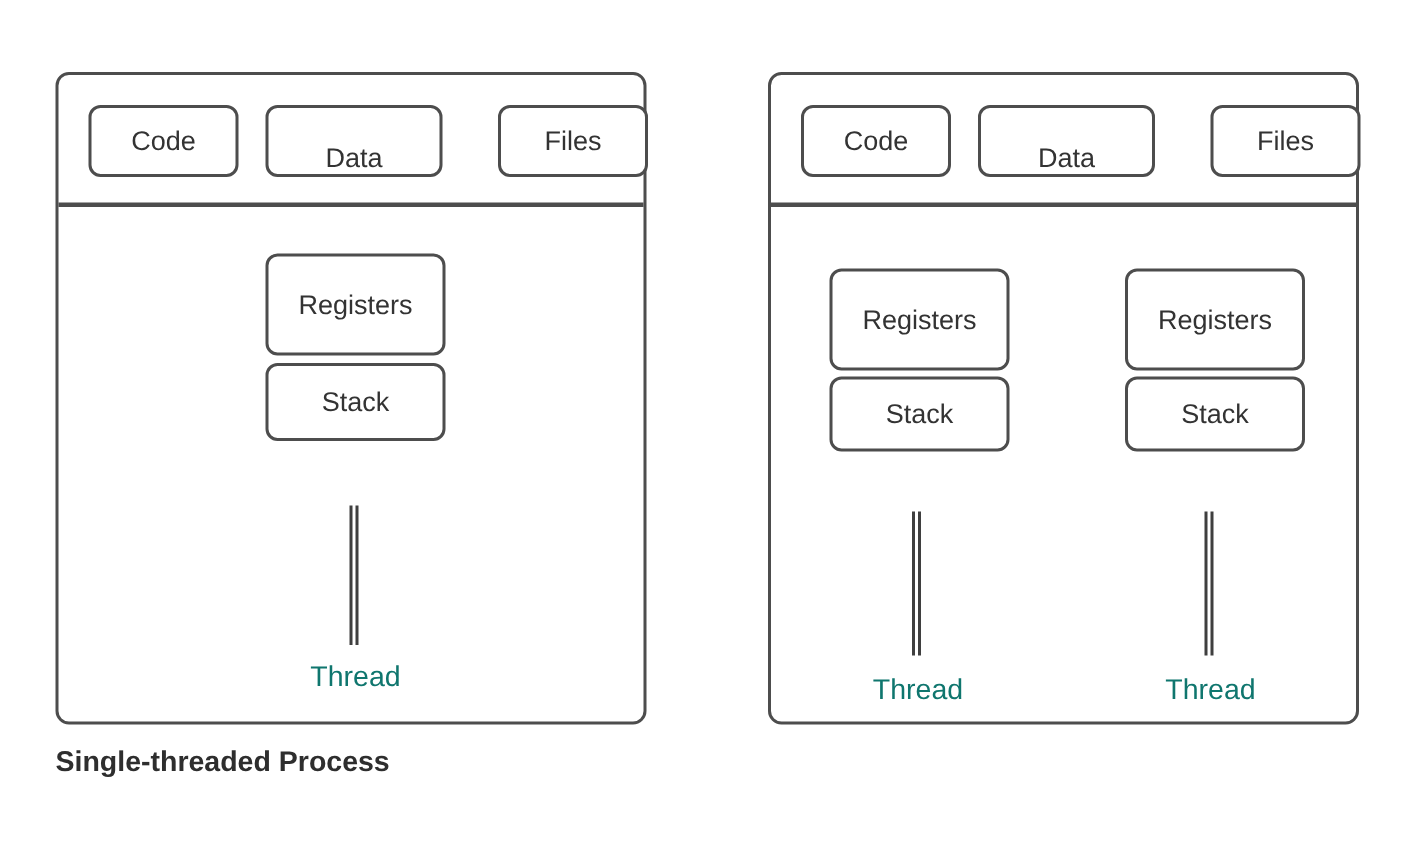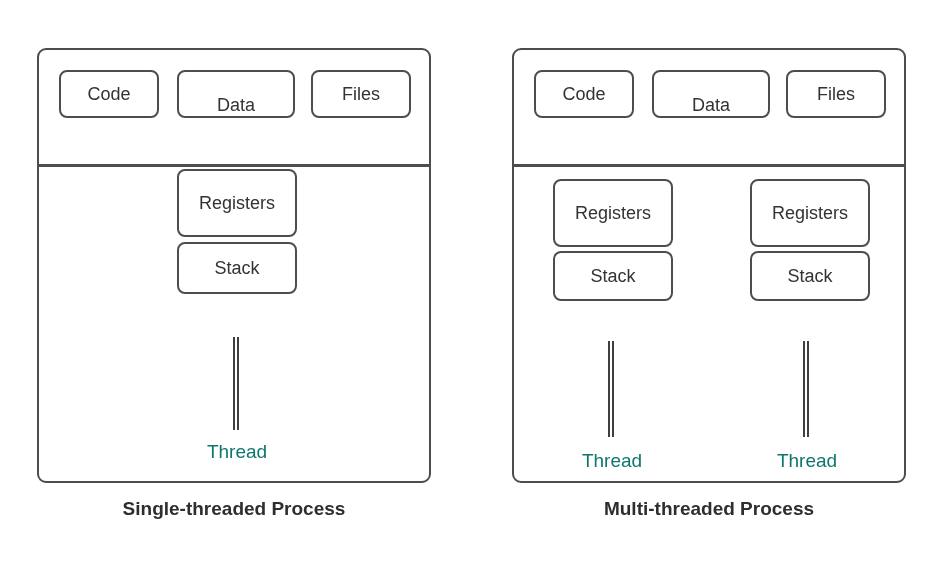--- a/index.html
+++ b/index.html
@@ -25,41 +25,41 @@
     background: #ffffff;
     box-sizing: border-box;
   }
   .process-left  { left: 37px; }
   .process-right { left: 512px; }
 
   .header-section {
     position: absolute;
     left: 0; top: 0;
     width: 100%;
-    height: 117px;
+    height: 88px;
     border-bottom: 3px solid #4d4d4d;
     box-sizing: border-box;
   }
   .mini-box {
     position: absolute;
     height: 48px;
     border: 2px solid #4d4d4d;
     border-radius: 8px;
     background: #ffffff;
     box-sizing: border-box;
     display: flex;
     align-items: center;
     justify-content: center;
     font-size: 18px;
     color: #333333;
   }
   
   .mb-code  { left: 20px;  top: 20px; width: 100px; }
   .mb-data  { left: 138px; top: 20px; width: 118px; align-items: flex-end; }
-  .mb-files { left: 272px; top: 20px; width: 100px; }
+  .mb-files { left: 293px; top: 20px; width: 100px; }
 
   
   .tb-registers { height: 68px; width: 120px; }
   .tb-stack     { height: 52px; width: 120px; }
 
   
   .p0-registers { left: 138px; top: 119px; }
   .p0-stack     { left: 138px; top: 192px; }
 
   
@@ -88,21 +88,21 @@
     color: #0f766e;
   }
   .p0-label   { left: 138px; top: 391px; }
   .p1c0-label { left: 38px;  top: 400px; }
   .p1c1-label { left: 233px; top: 400px; }
 
   .caption {
     position: absolute;
     top: 498px;
     width: 394px;
-    text-align: center;
+    text-align: left;
     font-size: 19px;
     font-weight: bold;
     color: #2e2e2e;
   }
   .caption-left  { left: 37px; }
   .caption-right { left: 512px; }
 </style>
 </head>
 <body>
 
@@ -159,15 +159,14 @@
     <div class="mini-box tb-registers p1c1-registers">
       <span>Registers</span>
     </div>
     <div class="mini-box tb-stack p1c1-stack">
       <span>Stack</span>
     </div>
     <div class="thread-lines p1c1-lines"></div>
     <div class="thread-label p1c1-label">Thread</div>
   </div>
 
-  <div class="caption caption-right">Multi-threaded Process</div>
 
 </div>
 
 </body></html>

